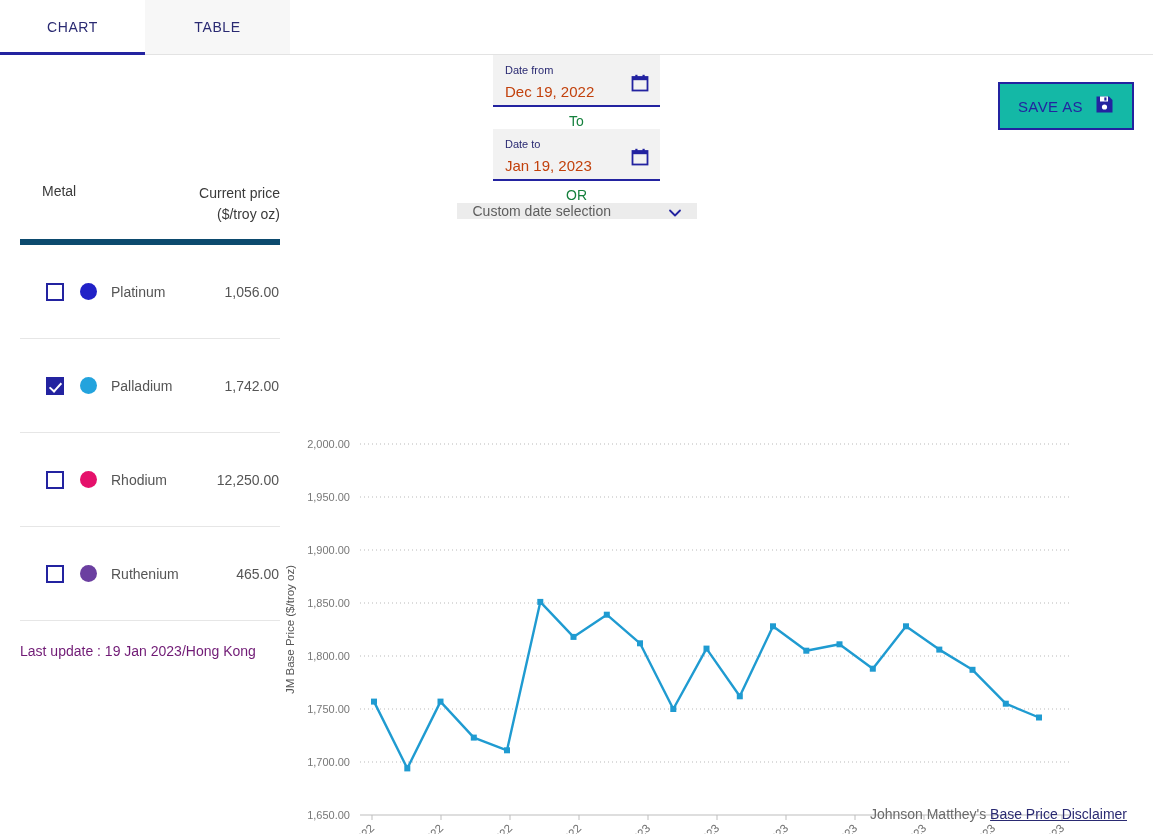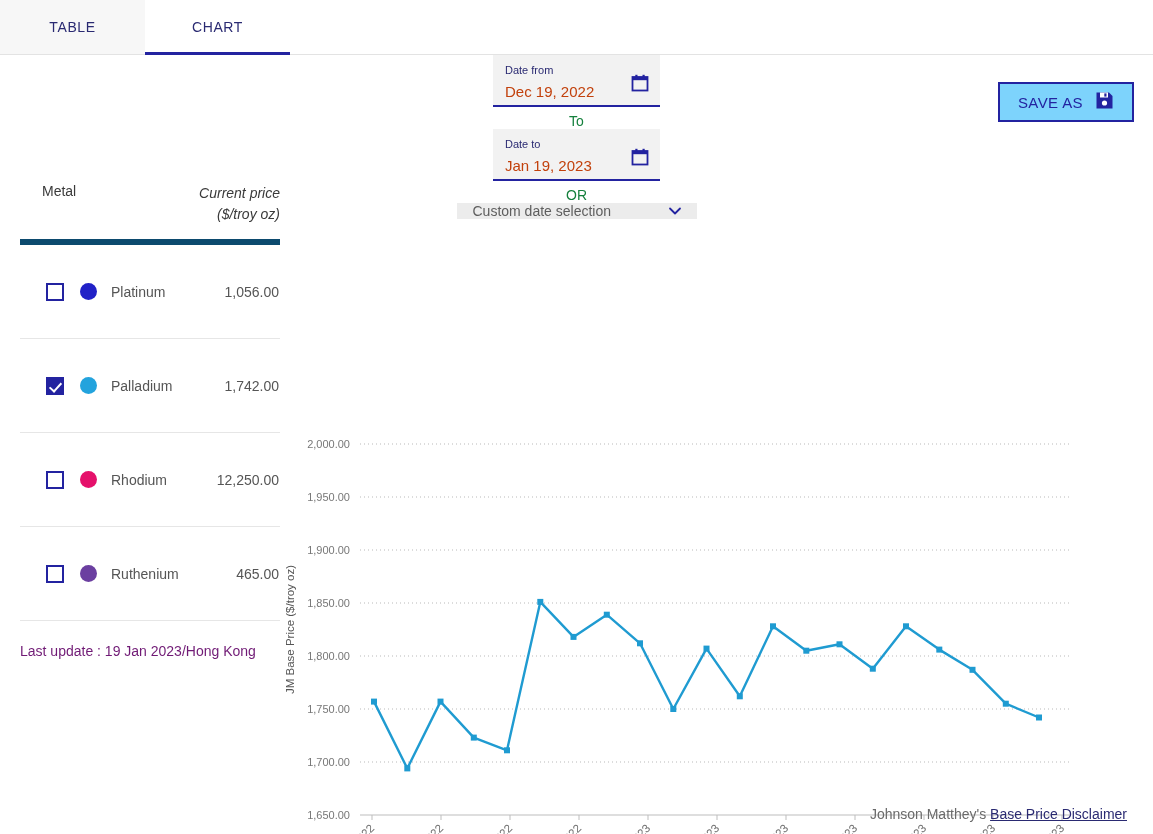--- a/index.html
+++ b/index.html
@@ -64,48 +64,48 @@
     cursor:pointer;
   }
   .to-label, .or-label {
     font-size:14px; color:#15803d;
     margin:0 18px;
     padding-top:6px;
   }
   .select-box {
     width:240px; height:56px;
     background:#ececec;
-    display:flex; align-items:flex-start; justify-content:space-between;
+    display:flex; align-items:flex-end; justify-content:space-between;
     padding:0 16px;
     font-size:14px; color:#5e5e5e;
     cursor:pointer;
   }
   .chev { width:14px; height:14px; }
   .save-btn {
     position:absolute; right:19px; top:27px;
-    width:136px; height:40px;
+    width:136px; height:48px;
     border:2px solid #2323a0;
-    background:#7dd3fc;
+    background:#14b8a6;
     display:flex; align-items:center; justify-content:center; gap:12px;
     color:#2323a0; font-size:15px; letter-spacing:.4px;
     cursor:pointer;
   }
 
   
   .body-wrap { display:flex; padding-left:20px; }
 
   
   .sidebar { width:260px; flex:none; }
   .metal-head {
     display:flex; justify-content:space-between;
     padding:18px 0 14px 0;
     border-bottom:6px solid #0c4a6e;
   }
   .metal-head .h-left { font-size:14px; color:#3a3a3a; padding-left:22px; }
-  .metal-head .h-right { font-size:14px; color:#3a3a3a; text-align:right; line-height:21px;font-style:italic; }
+  .metal-head .h-right { font-size:14px; color:#3a3a3a; text-align:right; line-height:21px; }
   .metal-row {
     display:flex; align-items:center;
     height:94px;
     border-bottom:1px solid #e6e6e6;
     cursor:pointer;
   }
   .cb {
     width:18px; height:18px; flex:none;
     border:2px solid #2323a0; background:#fff;
     margin-right:16px; margin-left:26px;
@@ -136,25 +136,25 @@
   }
   .footer-note a { color:#2a2a72; text-decoration:underline; }
   .axis-tick-text { font-size:11px; fill:#777; font-family:"Liberation Sans", sans-serif; }
   .xtick-text { font-size:11.5px; fill:#6f6f6f; font-family:"Liberation Sans", sans-serif; }
   .ylabel-text { font-size:11.5px; fill:#555; font-family:"Liberation Sans", sans-serif; }
 </style>
 </head>
 <body>
 
 <div class="tabs">
+  <div class="tab active">
+    <span>CHART</span>
+  </div>
   <div class="tab hovered">
     <span>TABLE</span>
-  </div>
-  <div class="tab active">
-    <span>CHART</span>
   </div>
 </div>
 
 <div class="controls">
 
   <div class="datefield">
     <div class="lbl">Date from</div>
     <div class="val">Dec 19, 2022</div>
     <span class="cal-icon">
       <svg width="18" height="18" viewBox="0 0 18 18">

